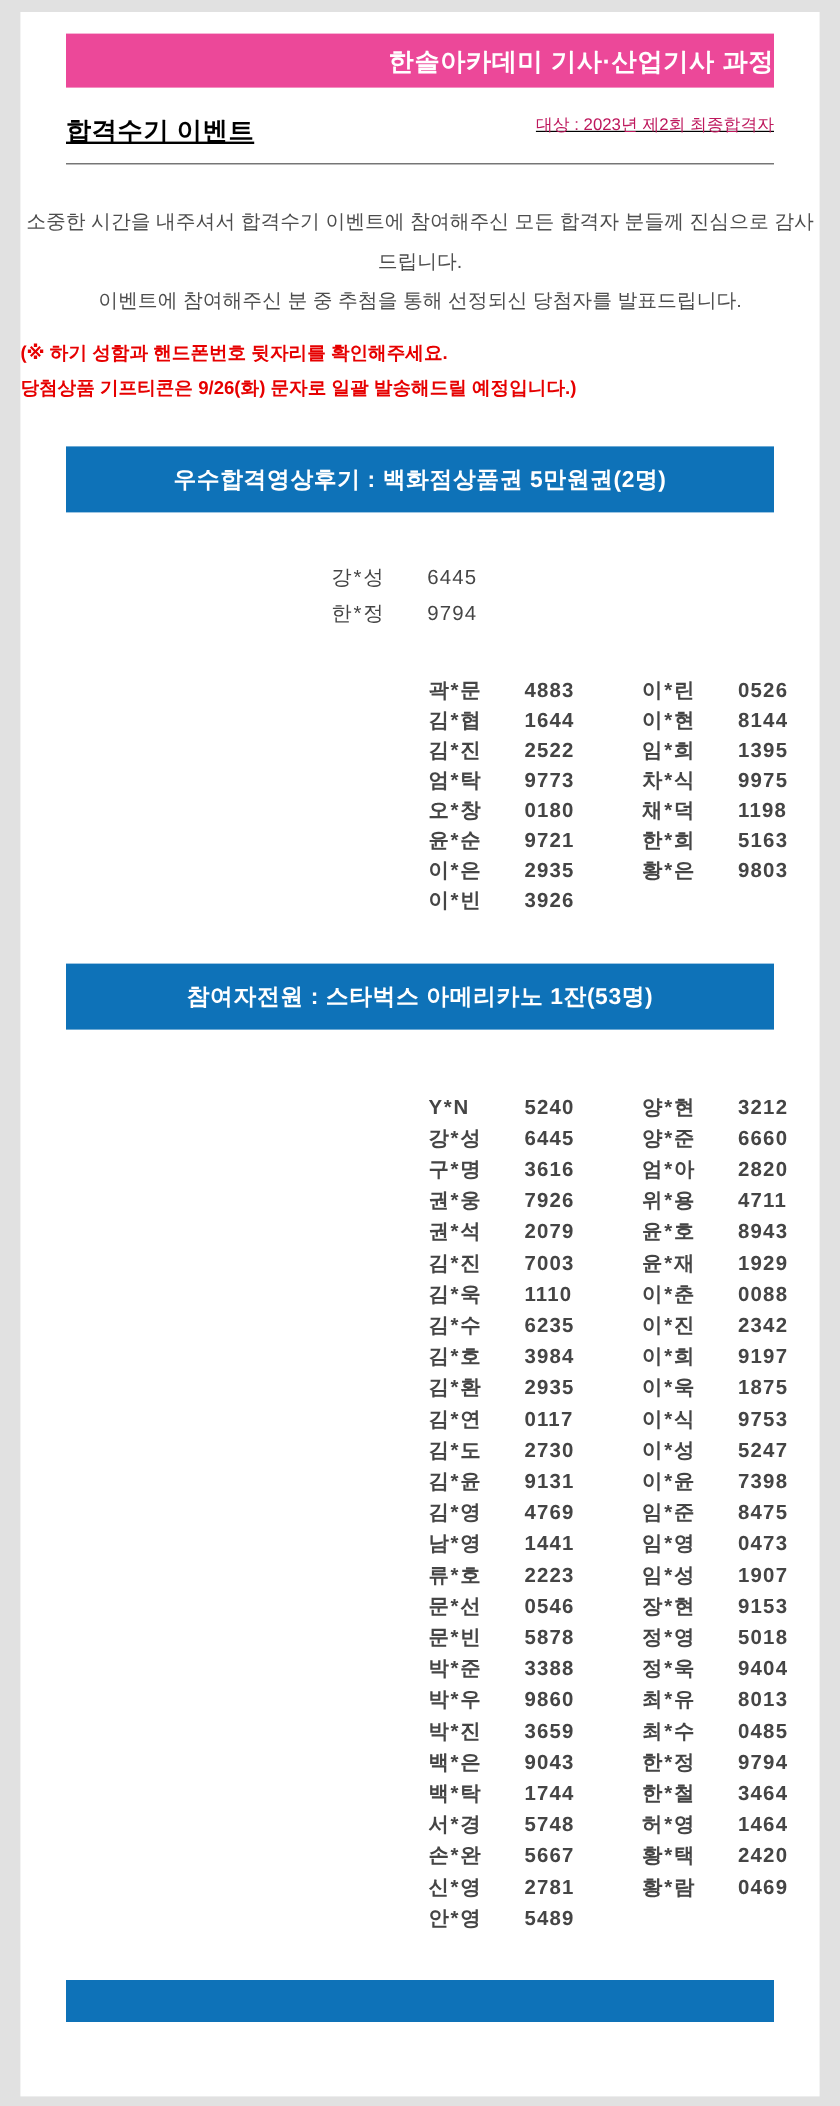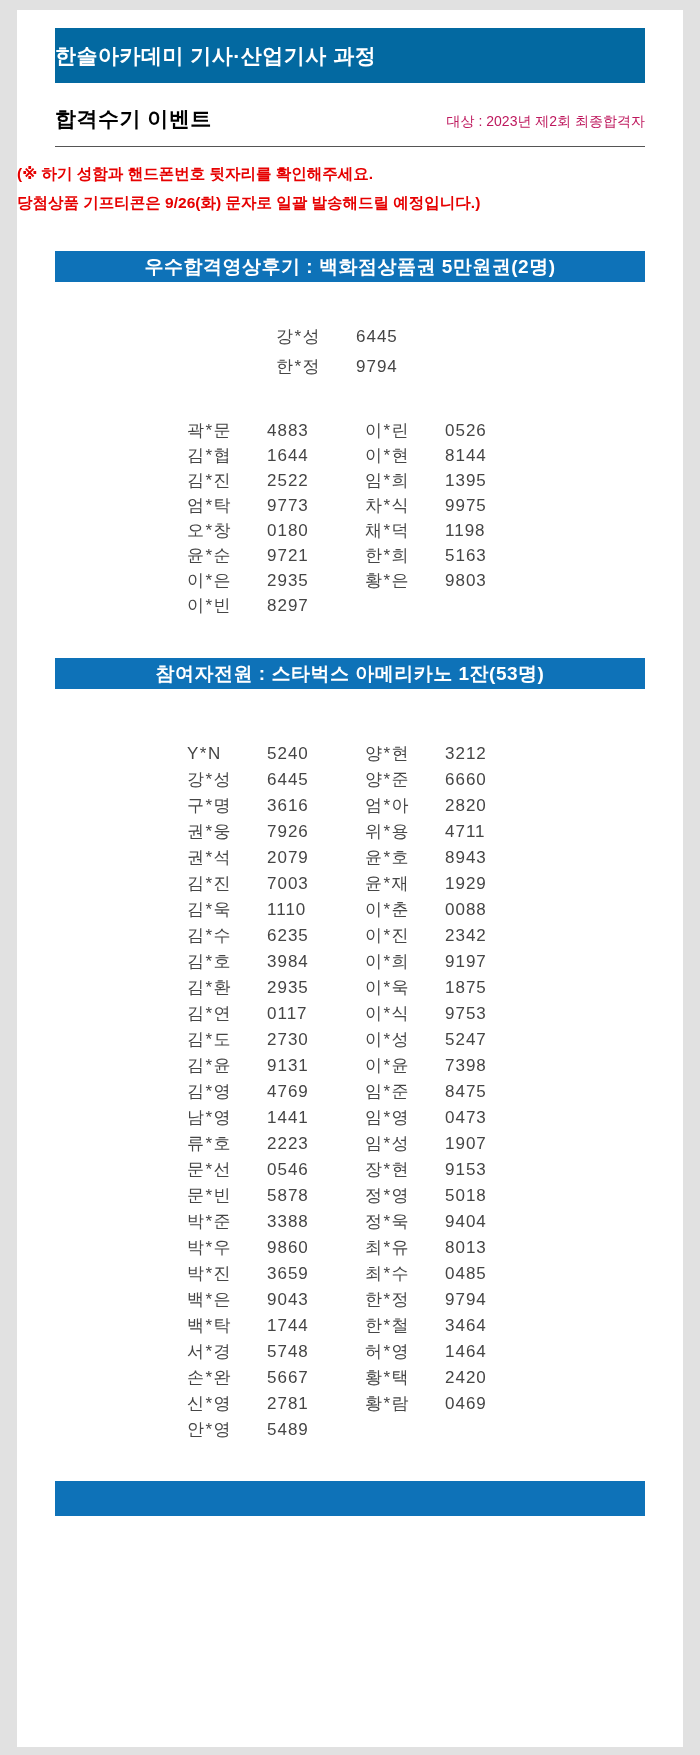--- a/index.html
+++ b/index.html
@@ -8,52 +8,52 @@
     background:#e1e1e1;
     font-family:"Liberation Sans","DejaVu Sans",sans-serif;
     position:relative;
   }
   .card {
     position:absolute; left:17px; right:17px; top:10px; bottom:8px;
     background:#ffffff;
     overflow:hidden;
   }
   .top-bar {
-    margin:18px 38px 0; height:55px;
-    background:#0369a1;
-    display:flex; align-items:center; justify-content:flex-start;
+    margin:18px 38px 0; height:45px;
+    background:#ec4899;
+    display:flex; align-items:center; justify-content:flex-end;
     color:#ffffff; font-size:21px; font-weight:bold; letter-spacing:0.5px;
   }
   .subheader {
     margin:22px 38px 0;
-    display:flex; justify-content:space-between; align-items:flex-end;
+    display:flex; justify-content:space-between; text-decoration:underline;
   }
   .subheader .title { font-size:21px; font-weight:800; color:#000; letter-spacing:0.5px; }
   .subheader .target { font-size:14px; color:#be185d; padding-bottom:2px; }
   .divider { margin:13px 38px 0; border-top:1px solid #555; }
   .intro {
     margin-top:32px; text-align:center;
     font-size:16.5px; color:#4d4d4d; line-height:33px;
   }
   .notice {
     margin-top:12px; text-align:left;
     font-size:15.5px; font-weight:bold; color:#e60000; line-height:29px;
   }
   .section-bar {
-    margin:0 38px; height:31px;
+    margin:0 38px; height:55px;
     background:#0e72b8;
     display:flex; align-items:center; justify-content:center;
     color:#ffffff; font-size:19px; font-weight:bold; letter-spacing:0.5px;
   }
   .bar-1 { margin-top:34px; }
   .bar-2 { margin-top:42px; }
   .bar-3 { margin-top:40px; }
   .single-list { margin-top:40px; display:flex; flex-direction:column; align-items:center; }
   .single-list .row { line-height:30px; }
-  .pair-list { display:flex; justify-content:center; gap:30px; }
+  .pair-list { display:flex; justify-content:flex-end; gap:30px;font-weight:bold; }
   .pair-list-2 { margin-top:36px; }
   .pair-list-3 { margin-top:52px; }
   .col { display:flex; flex-direction:column; }
   .row { display:flex; width:148px; font-size:17px; color:#454545; }
   .pair-list .row { line-height:25px; }
   .pair-list-3 .row { line-height:26px; }
   .row .name { width:80px; letter-spacing:1.5px; }
   .row .num  { width:68px; letter-spacing:1px; }
   .footer-bar { margin:38px 38px 0; height:35px; background:#0e72b8; }
 </style>
@@ -66,20 +66,24 @@
     <span>한솔아카데미 기사·산업기사 과정</span>
   </div>
 
   <div class="subheader">
     <span class="title">합격수기 이벤트</span>
     <span class="target">대상 : 2023년 제2회 최종합격자</span>
   </div>
 
   <div class="divider"></div>
 
+  <div class="intro">
+    <div>소중한 시간을 내주셔서 합격수기 이벤트에 참여해주신 모든 합격자 분들께 진심으로 감사드립니다.</div>
+    <div>이벤트에 참여해주신 분 중 추첨을 통해 선정되신 당첨자를 발표드립니다.</div>
+  </div>
 
   <div class="notice">
     <div>(※ 하기 성함과 핸드폰번호 뒷자리를 확인해주세요.</div>
     <div>당첨상품 기프티콘은 9/26(화) 문자로 일괄 발송해드릴 예정입니다.)</div>
   </div>
 
   <div class="section-bar bar-1">
     <span>우수합격영상후기 :  백화점상품권 5만원권(2명)</span>
   </div>
 
@@ -130,21 +134,21 @@
           <span class="num">9721</span>
         </div>
 
         <div class="row">
           <span class="name">이*은</span>
           <span class="num">2935</span>
         </div>
 
         <div class="row">
           <span class="name">이*빈</span>
-          <span class="num">8297</span>
+          <span class="num">3926</span>
         </div>
       </div>
     <div class="col">
 
         <div class="row">
           <span class="name">이*린</span>
           <span class="num">0526</span>
         </div>
 
         <div class="row">

